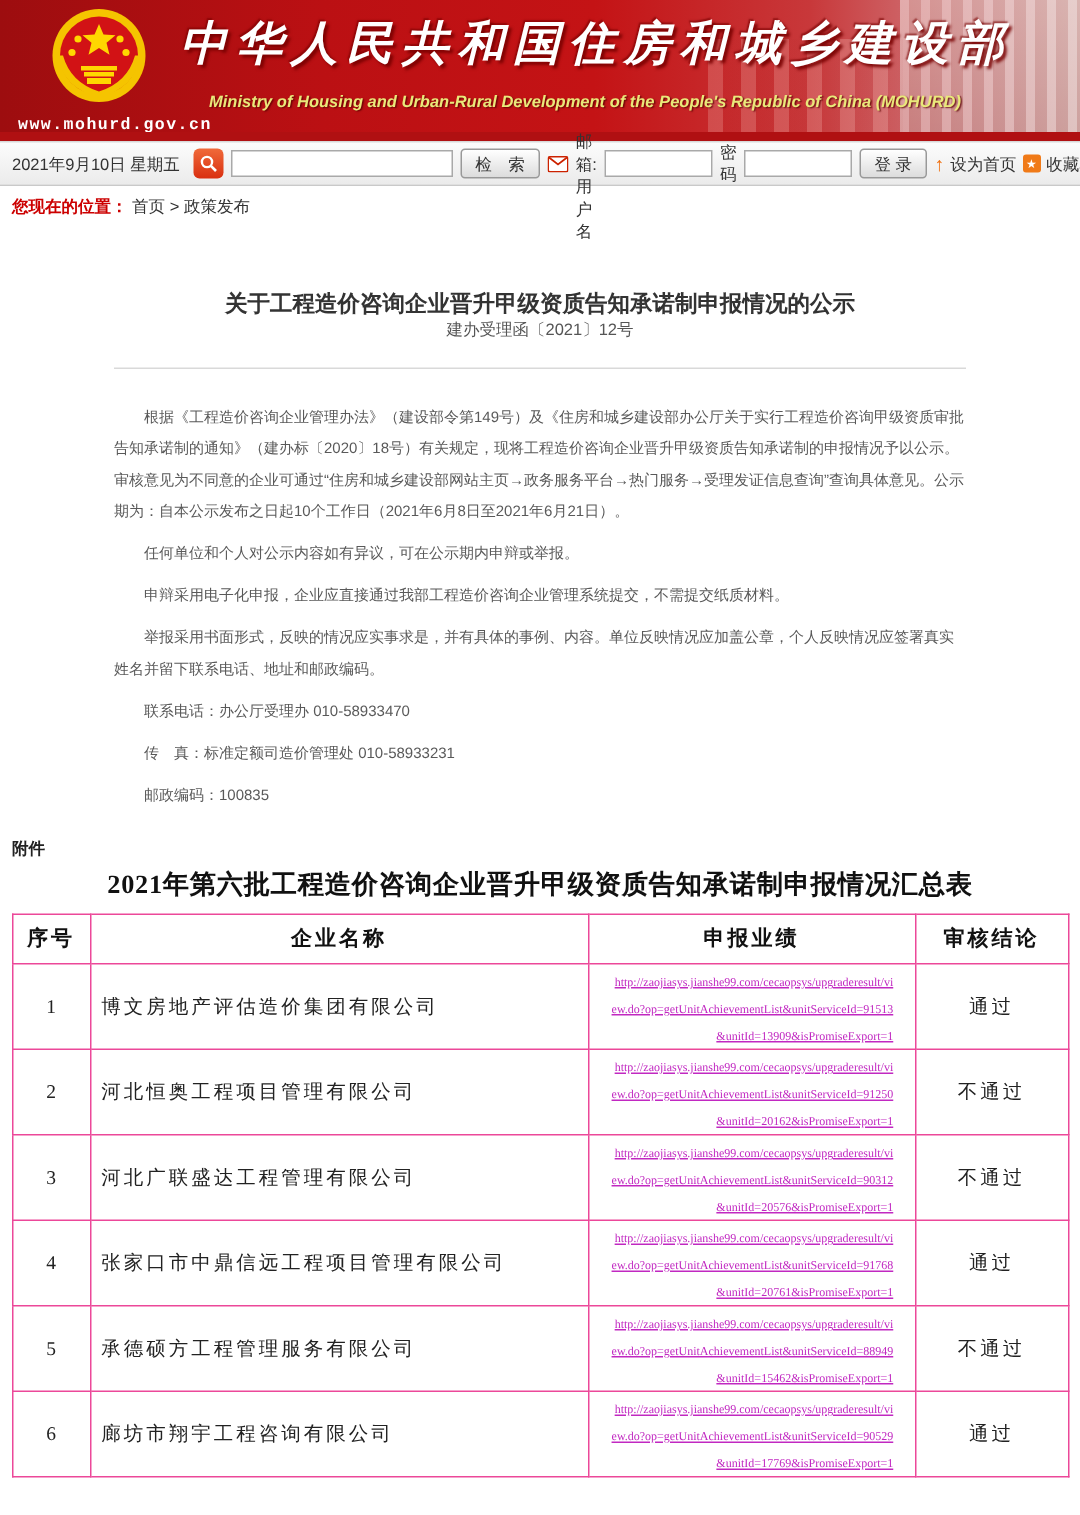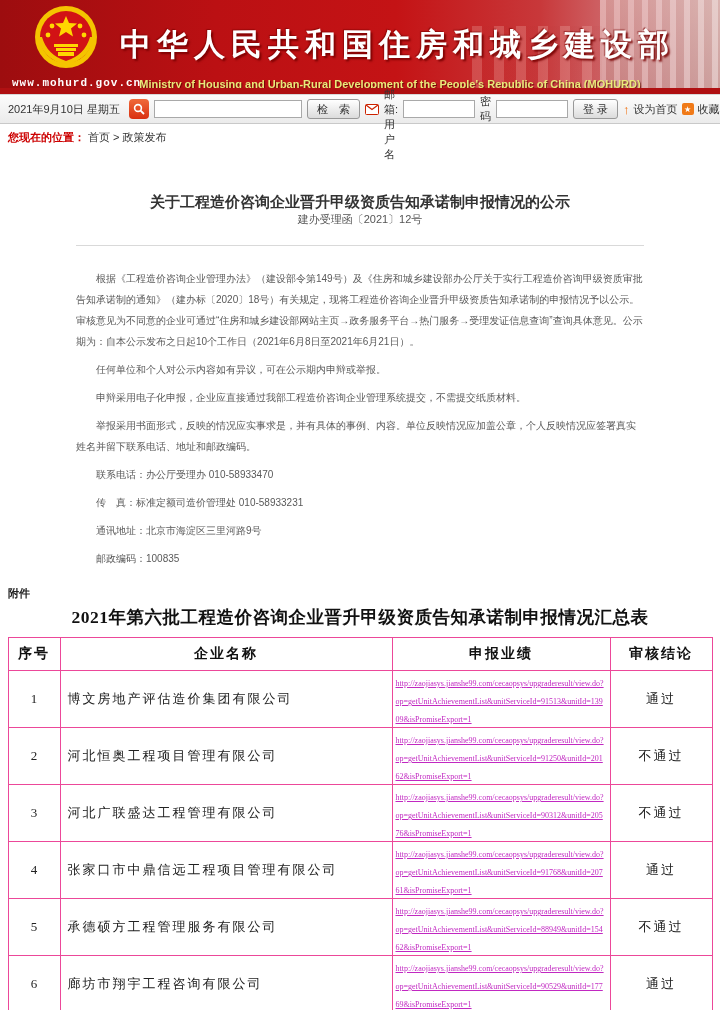--- a/index.html
+++ b/index.html
@@ -16,21 +16,21 @@
     background:
       repeating-linear-gradient(90deg, rgba(255,255,255,.55) 0 6px, rgba(180,120,120,.25) 6px 14px),
       linear-gradient(180deg, #e8cfc9, #caa09c);
   }
   .banner .building2 {
     position: absolute; right: 118px; top: 26px; width: 130px; height: 62px; opacity: .28;
     background: repeating-linear-gradient(90deg, rgba(255,230,220,.7) 0 10px, rgba(160,40,40,.15) 10px 22px);
   }
   .emblem-wrap { position: absolute; left: 12px; top: 4px; width: 108px; text-align: center; }
   .site-url { color: #fff; font-size: 11px; font-weight: bold; letter-spacing: 1px; font-family: "Liberation Mono", "DejaVu Sans Mono", monospace; display: block; margin-top: 1px; }
-  .banner-titles { position: absolute; left: 120px; top: 24px; width: 540px; text-align: center; }
+  .banner-titles { position: absolute; left: 120px; top: 8px; width: 540px; text-align: center; font-style: italic; }
   .banner-title-cn {
     color: #fff; font-weight: bold; font-size: 31px; letter-spacing: 6px; white-space: nowrap;
     text-shadow: 2px 2px 2px rgba(120,0,0,.9), -1px -1px 1px rgba(120,0,0,.6);
   }
   .banner-title-en { margin-top: 12px; color: #e9e97a; font-size: 11px; font-weight: bold; text-shadow: 1px 1px 1px rgba(90,0,0,.8); }
 
   
   .redstrip { height: 6px; background: #b01012; }
   .navbar {
     height: 30px; background: linear-gradient(#fcfcfc, #ebebeb);
@@ -80,21 +80,21 @@
   table.result-table {
     width: 704px; margin: 0 auto 10px auto; border-collapse: collapse; table-layout: fixed;
     font-family: "Liberation Serif", "DejaVu Serif", serif;
   }
   .result-table th, .result-table td { border: 1px solid #ec4899; background: #fff; vertical-align: middle; }
   .result-table th { height: 33px; font-size: 14px; font-weight: bold; color: #111; letter-spacing: 2px; }
   .col-no { width: 52px; } .col-company { width: 332px; } .col-url { width: 218px; } .col-result { width: 102px; }
   .result-table td { height: 34px; }
   .td-no { text-align: center; font-size: 13px; color: #222; }
   .td-company { font-size: 13px; color: #222; letter-spacing: 2px; padding-left: 7px; }
-  .td-url { text-align: left; padding: 1px 3px; }
+  .td-url { text-align: right; padding: 1px 14px; }
   .td-url a {
     color: #c128c1; font-size: 8px; line-height: 10.5px; word-break: break-all;
     text-decoration: underline; font-family: "Liberation Serif", "DejaVu Serif", serif;
   }
   .td-result { text-align: center; font-size: 13px; color: #222; letter-spacing: 2px; }
 </style>
 </head>
 <body>
 
 <div class="banner">
@@ -163,21 +163,20 @@
   <div class="doc-title">关于工程造价咨询企业晋升甲级资质告知承诺制申报情况的公示</div>
   <div class="doc-number">建办受理函〔2021〕12号</div>
   <hr class="doc-hr">
   <div>
       <p class="doc-p">根据《工程造价咨询企业管理办法》（建设部令第149号）及《住房和城乡建设部办公厅关于实行工程造价咨询甲级资质审批告知承诺制的通知》（建办标〔2020〕18号）有关规定，现将工程造价咨询企业晋升甲级资质告知承诺制的申报情况予以公示。审核意见为不同意的企业可通过“住房和城乡建设部网站主页→政务服务平台→热门服务→受理发证信息查询”查询具体意见。公示期为：自本公示发布之日起10个工作日（2021年6月8日至2021年6月21日）。</p>
       <p class="doc-p">任何单位和个人对公示内容如有异议，可在公示期内申辩或举报。</p>
       <p class="doc-p">申辩采用电子化申报，企业应直接通过我部工程造价咨询企业管理系统提交，不需提交纸质材料。</p>
       <p class="doc-p">举报采用书面形式，反映的情况应实事求是，并有具体的事例、内容。单位反映情况应加盖公章，个人反映情况应签署真实姓名并留下联系电话、地址和邮政编码。</p>
       <p class="doc-p">联系电话：办公厅受理办 010-58933470</p>
       <p class="doc-p">传　真：标准定额司造价管理处 010-58933231</p>
-      <p class="doc-p">通讯地址：北京市海淀区三里河路9号</p>
       <p class="doc-p">邮政编码：100835</p>
     </div>
 </div>
 
 <div class="attach-label">附件</div>
 <div class="table-title">2021年第六批工程造价咨询企业晋升甲级资质告知承诺制申报情况汇总表</div>
 
 <table class="result-table">
   <colgroup>
     <col class="col-no">

